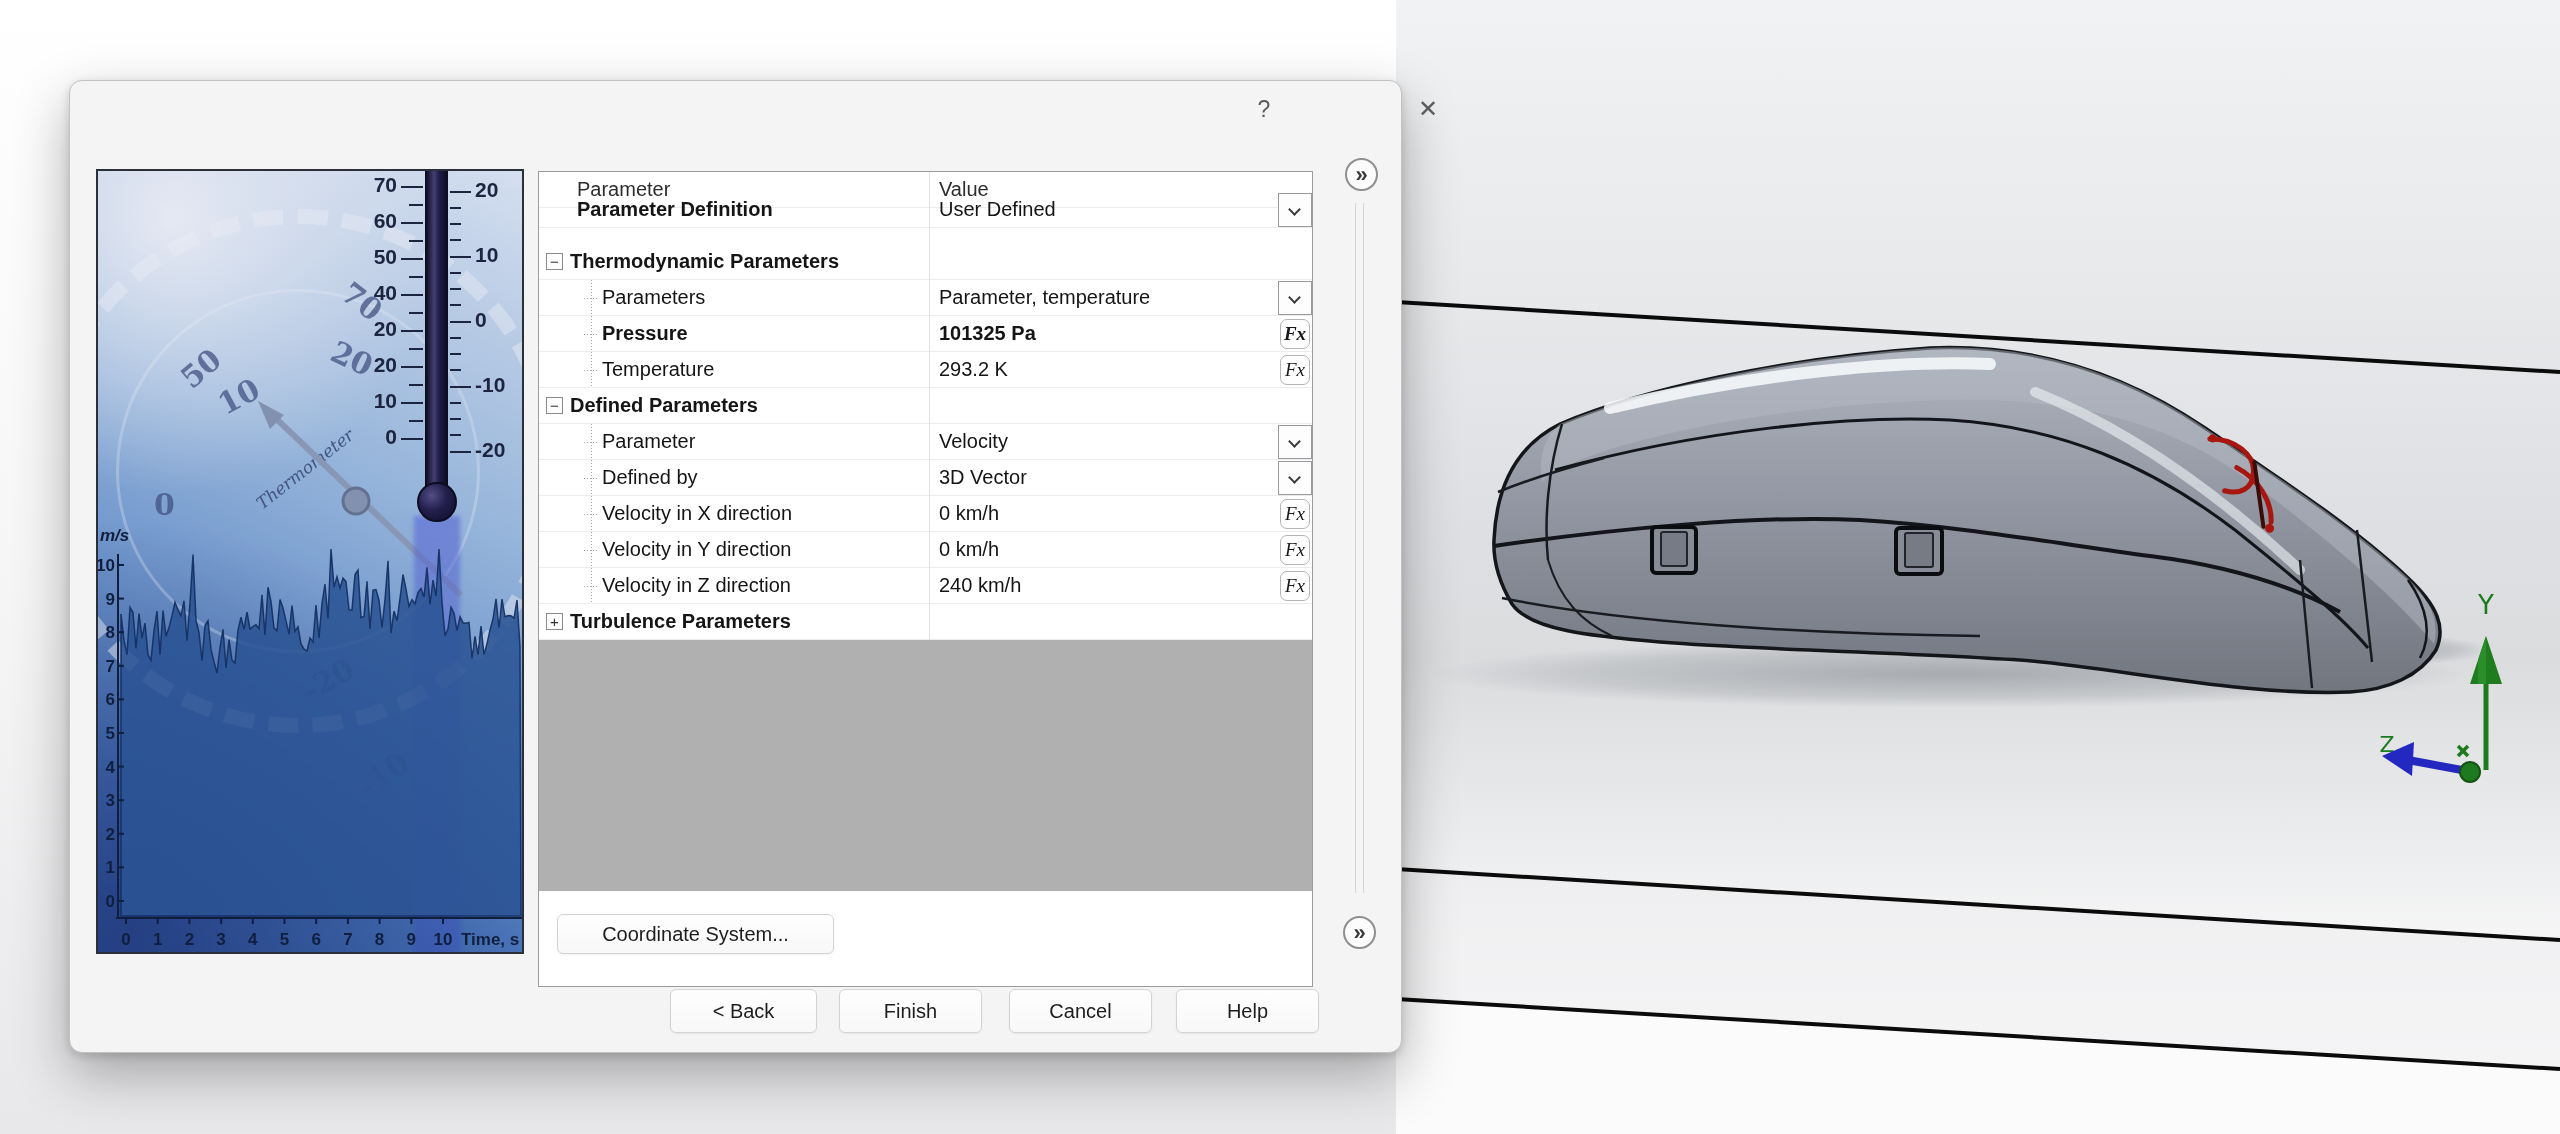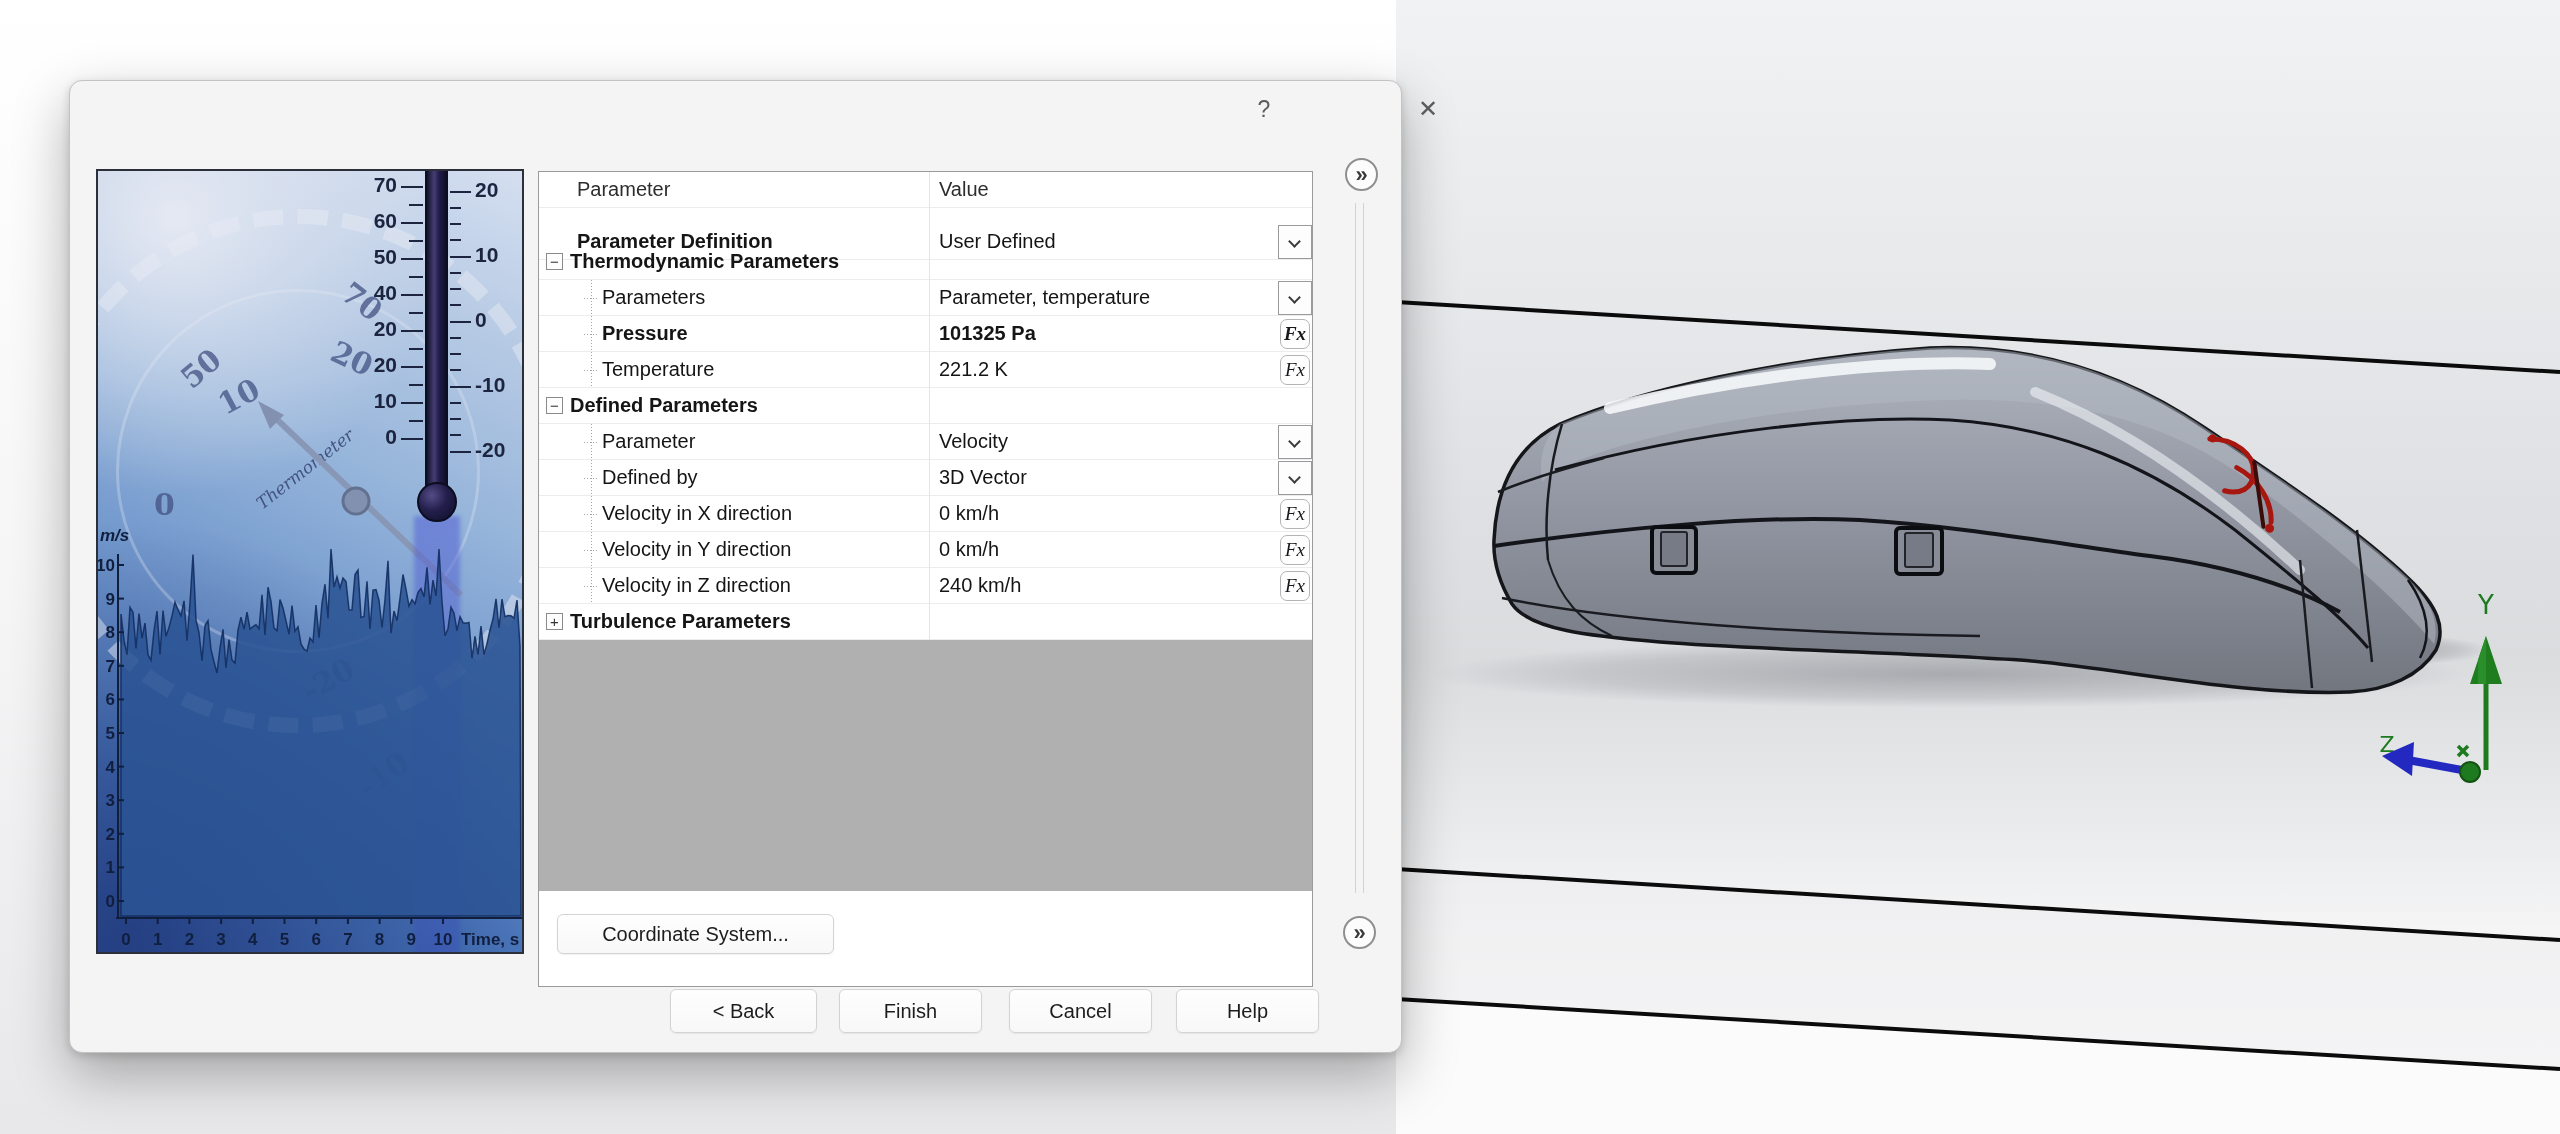--- a/index.html
+++ b/index.html
@@ -333,21 +333,21 @@
       </svg>
     <div class="cast"></div>
   </div>
 
   <div class="ptable" id="ptable">
     <div class="trow header" style="top:0;">
       <span class="lab" style="left:38px;">Parameter</span>
       <span class="val">Value</span>
     </div>
     <div id="rowsHost">
-        <div class="trow" style="top: 52px;">
+        <div class="trow" style="top: 20px;">
           <span class="lab bold" style="left:38px">Parameter Definition</span>
           <span class="val">User Defined</span>
           <span class="ctl-drop">
             <span class="chev"></span>
           </span>
         </div>
         <div class="trow" style="top: 72px;">
           <span class="tree-box">−</span>
           <span class="lab bold" style="left:31px">Thermodynamic Parameters</span>
           <span class="val"></span>
@@ -365,21 +365,21 @@
           <span class="guide-v"></span>
           <span class="guide-h"></span>
           <span class="lab" style="left:63px">Pressure</span>
           <span class="val">101325 Pa</span>
           <span class="ctl-fx">Fx</span>
         </div>
         <div class="trow" style="top: 180px;">
           <span class="guide-v"></span>
           <span class="guide-h"></span>
           <span class="lab" style="left:63px">Temperature</span>
-          <span class="val">221.2 K</span>
+          <span class="val">293.2 K</span>
           <span class="ctl-fx">Fx</span>
         </div>
         <div class="trow" style="top: 216px;">
           <span class="tree-box">−</span>
           <span class="lab bold" style="left:31px">Defined Parameters</span>
           <span class="val"></span>
         </div>
         <div class="trow" style="top: 252px;">
           <span class="guide-v"></span>
           <span class="guide-h"></span>

